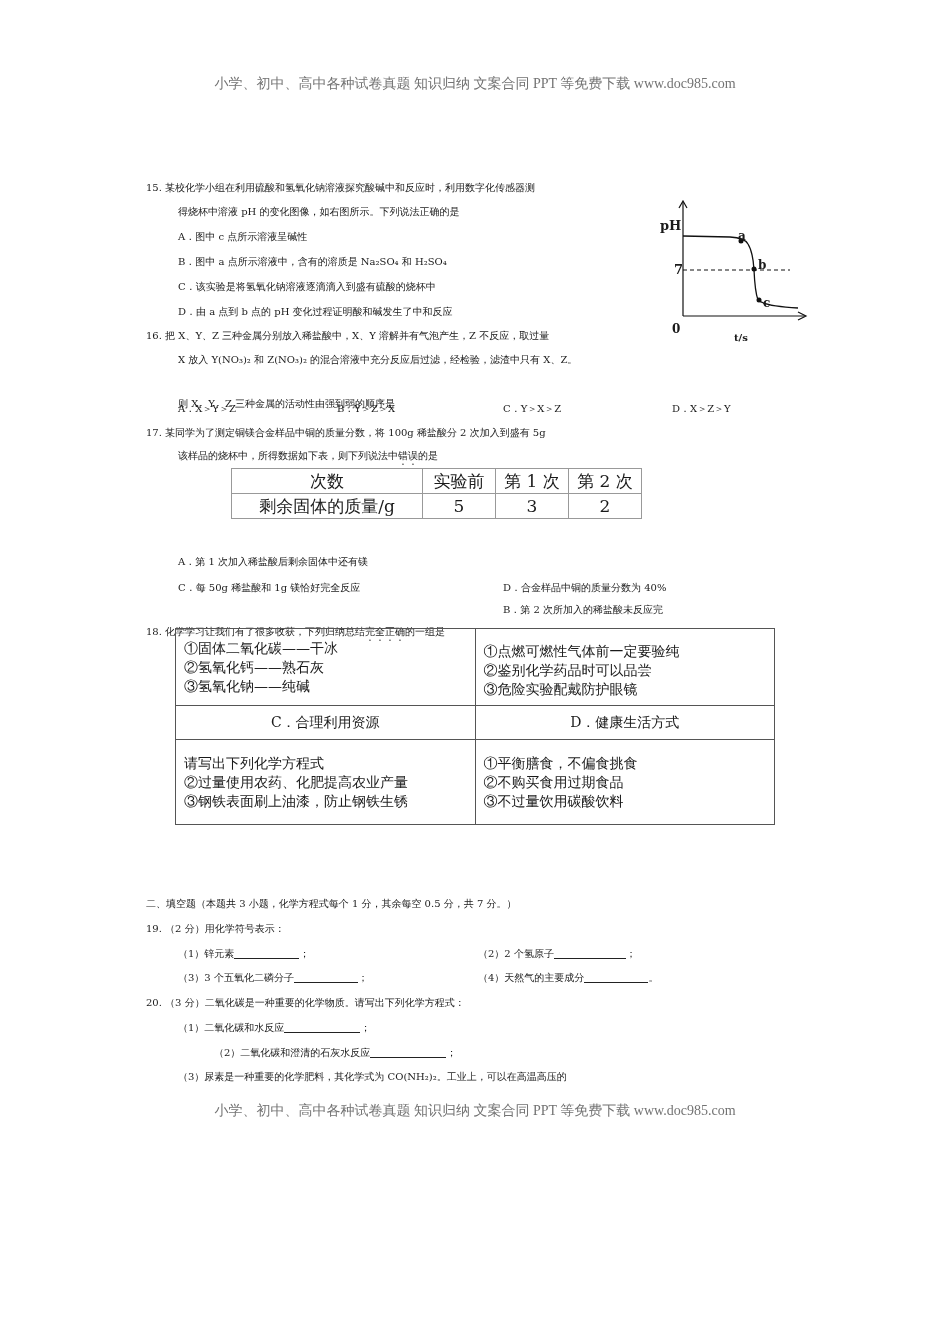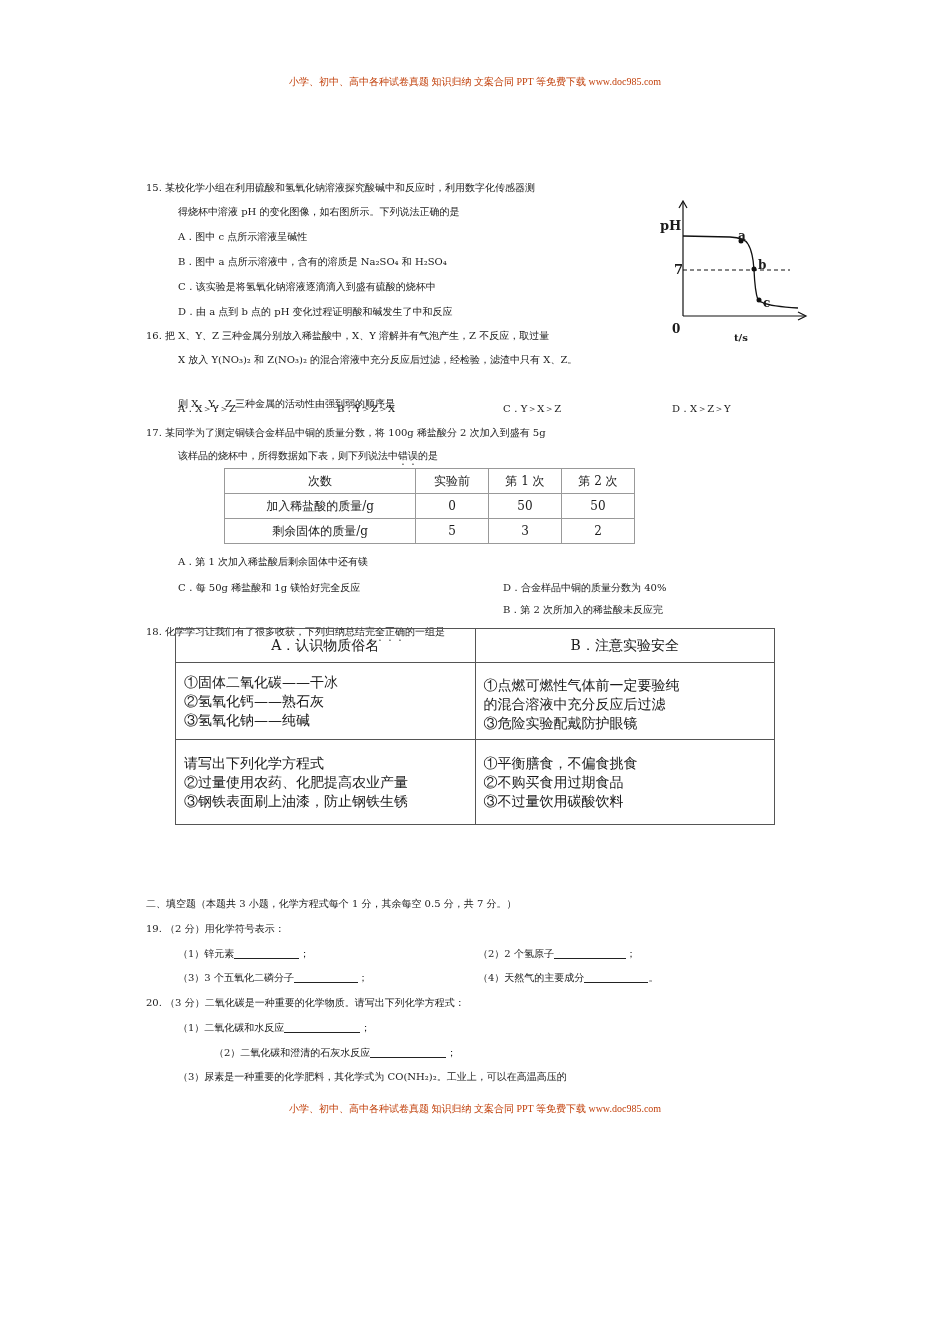--- a/index.html
+++ b/index.html
@@ -1,26 +1,26 @@
 <!DOCTYPE html>
 <html><head>
 <meta charset="utf-8">
 <style>
   html, body { margin: 0; padding: 0; background: #ffffff; }
   body { width: 950px; height: 1344px; position: relative; overflow: hidden;
          font-family: "DejaVu Serif", "Liberation Serif", serif; color: #1a1a1a; }
-  .hdr { position: absolute; left: 0; width: 950px; text-align: center; font-size: 10px;
-         font-family: "Liberation Serif", "DejaVu Serif", serif; color: #c2410c; }
+  .hdr { position: absolute; left: 0; width: 950px; text-align: center; font-size: 14px;
+         font-family: "Liberation Serif", "DejaVu Serif", serif; color: #737373; }
   .ln { position: absolute; font-size: 10px; white-space: nowrap; line-height: 18px; }
   .q { left: 146px; }
   .i1 { left: 178px; }
   .dot { text-emphasis: dot; -webkit-text-emphasis: dot; text-emphasis-position: under; -webkit-text-emphasis-position: under; }
   .blank { display: inline-block; border-bottom: 1px solid #222; height: 14px; vertical-align: -2px; }
 
-  table.t17 { position: absolute; left: 224px; top: 468px; border-collapse: collapse; font-size: 12px; }
+  table.t17 { position: absolute; left: 231px; top: 468px; border-collapse: collapse; font-size: 17px; }
   table.t17 td { border: 1px solid #999; text-align: center; height: 24px; padding: 0; }
 
   table.t18 { position: absolute; left: 175px; top: 628px; border-collapse: collapse; font-size: 14px; width: 600px; }
   table.t18 td { border: 1px solid #555; vertical-align: top; padding: 0; width: 50%; }
   .t18 .head { text-align: center; height: 33px; line-height: 33px; }
   .t18 .body { padding: 10px 8px 6px 8px; line-height: 19px; }
   .t18 .body2 { padding: 14px 8px 10px 8px; line-height: 19px; }
 
   .chart { position: absolute; left: 650px; top: 200px; width: 170px; height: 140px; }
 </style>
@@ -70,58 +70,52 @@
 
 <table class="t17">
   <tbody>
       <tr>
     <td style="width:190px;">次数</td>
     <td style="width:72px;">实验前</td>
     <td style="width:72px;">第 1 次</td>
     <td style="width:72px;">第 2 次</td>
   </tr>
   <tr>
-    <td>加入稀盐酸的质量/g</td>
-    <td>0</td>
-    <td>50</td>
-    <td>50</td>
-  </tr>
-  <tr>
     <td>剩余固体的质量/g</td>
     <td>5</td>
     <td>3</td>
     <td>2</td>
   </tr>
 </tbody>
   </table>
 
 <div class="ln" style="top:553px;left:178px;">A．第 1 次加入稀盐酸后剩余固体中还有镁</div>
 <div class="ln" style="top:553px;left:503px;margin-top:48px;">B．第 2 次所加入的稀盐酸未反应完</div>
 <div class="ln" style="top:579px;left:178px;">C．每 50g 稀盐酸和 1g 镁恰好完全反应</div>
 <div class="ln" style="top:579px;left:503px;">D．合金样品中铜的质量分数为 40%</div>
 
 <div class="ln q" style="top:623px;"><span>18.</span> <span>化学学习让我们有了很多收获，下列归纳总结</span><span class="dot">完全正确</span><span>的一组是</span></div>
 
 <table class="t18">
   <tbody>
-      <tr>
-    <td class="head">A．认识物质俗名</td>
-    <td class="head">B．注意实验安全</td>
-  </tr>
   <tr>
     <td class="body" style="height:60px;">
       <div>①固体二氧化碳——干冰</div>
       <div>②氢氧化钙——熟石灰</div>
       <div>③氢氧化钠——纯碱</div>
     </td>
     <td class="body" style="height:60px;">
       <div style="margin-top:3px;">①点燃可燃性气体前一定要验纯</div>
-      <div>的混合溶液中充分反应后过滤</div>
+      <div>②鉴别化学药品时可以品尝</div>
       <div>③危险实验配戴防护眼镜</div>
     </td>
+  </tr>
+  <tr>
+    <td class="head">C．合理利用资源</td>
+    <td class="head">D．健康生活方式</td>
   </tr>
   <tr>
     <td class="body2" style="height:60px;">
       <div>请写出下列化学方程式</div>
       <div>②过量使用农药、化肥提高农业产量</div>
       <div>③钢铁表面刷上油漆，防止钢铁生锈</div>
     </td>
     <td class="body2" style="height:60px;">
       <div>①平衡膳食，不偏食挑食</div>
       <div>②不购买食用过期食品</div>

